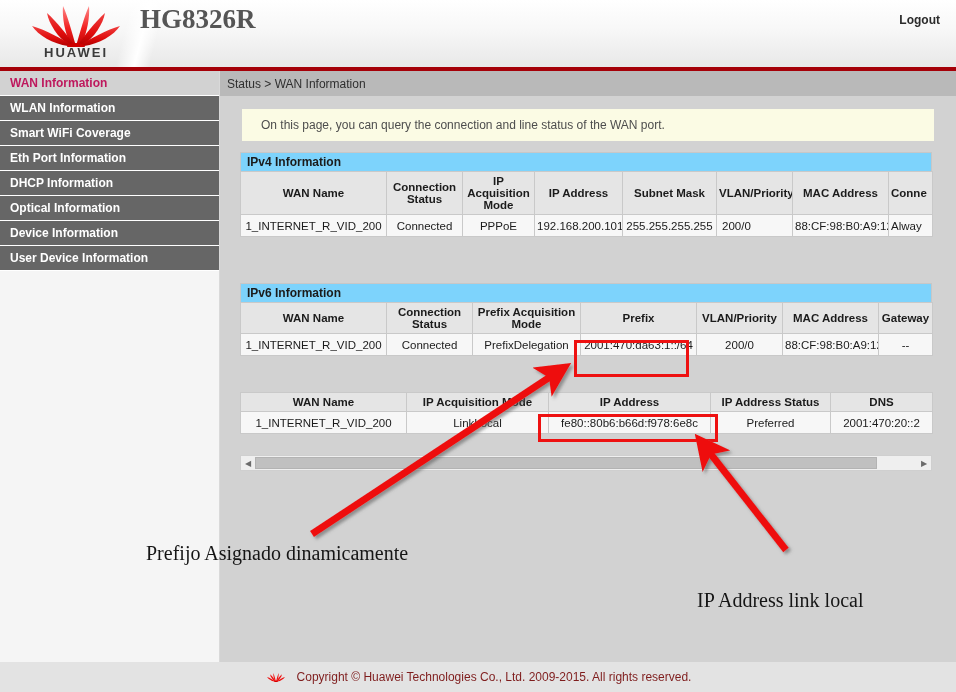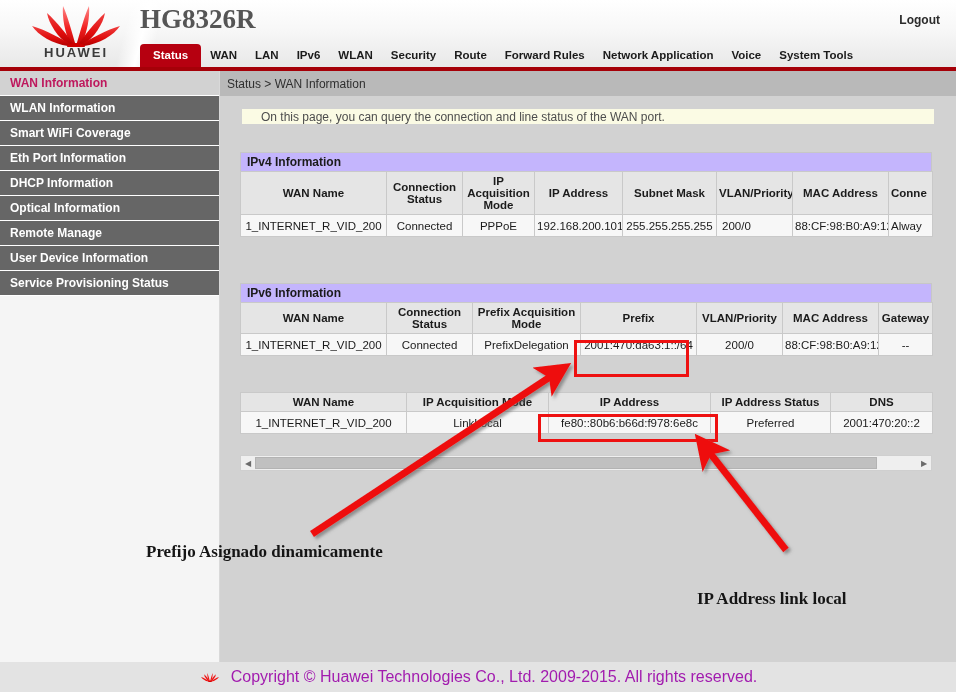--- a/index.html
+++ b/index.html
@@ -111,32 +111,32 @@
   }
   .breadcrumb {
     height: 25px;
     font-size: 12px; color: #2f2f2f;
     display: flex; align-items: center;
     padding-left: 7px;
     background: #b9b9b9;
   }
   .info-band {
     position: absolute; left: 22px; top: 38px;
-    width: 692px; height: 15px;
+    width: 692px; height: 32px;
     background: #fbfbe4;
     display: flex; align-items: center;
     padding-left: 19px;
     font-size: 12px; color: #4d4d4d;
   }
 
   
   .panel-title {
     position: absolute;
     font-size: 12px; font-weight: bold; color: #1b1b1b;
-    background: #c4b5fd;
+    background: #7dd3fc;
     border: 1px solid #c7c7c7;
     border-bottom: none;
     padding-left: 6px;
     display: flex; align-items: center;
     height: 19px;
   }
   table.grid {
     position: absolute;
     border-collapse: collapse;
     background: #ffffff;
@@ -192,41 +192,41 @@
 
   
   .annot-box {
     position: absolute;
     border: 3px solid #ee1111;
     pointer-events: none;
   }
   .annot-label {
     position: absolute;
     font-family: "Liberation Serif", serif;
-    font-weight: bold;
-    font-size: 17px;
+    font-weight: normal;
+    font-size: 20px;
     color: #151515;
     white-space: nowrap;
   }
   svg.arrows {
     position: absolute; left: 0; top: 0;
     width: 956px; height: 692px;
     pointer-events: none;
   }
 
   
   .footer {
     position: absolute; left: 0; top: 662px;
     width: 956px; height: 30px;
     background: #e3e3e3;
     display: flex; align-items: center; justify-content: center;
     gap: 10px;
   }
   .footer-text {
-    font-size: 16px; color: #a21caf;
+    font-size: 12px; color: #7f1d1d;
   }
   .mini-logo { width: 22px; height: 18px; position: relative; }
 </style>
 </head>
 <body>
 
 <div id="page">
 
   <div class="header">
     <div class="hw-logo">
@@ -250,46 +250,32 @@
         <path d="M52 43 C40 36 24 27 10 23 C16 32 31 41 46 43 Z" fill="url(#pr)"></path>
         <path d="M56 43 C68 36 84 27 98 23 C92 32 77 41 62 43 Z" fill="url(#pr)"></path>
         <ellipse cx="54" cy="43" rx="9" ry="3" fill="#cf0000"></ellipse>
       </svg>
       <div class="word">HUAWEI</div>
     </div>
     <div class="header-slash"></div>
     <div class="model-title">HG8326R</div>
     <a class="logout" href="#">Logout</a>
 
-    <div class="tabbar">
-      <div class="tab active">Status</div>
-      <div class="tab">WAN</div>
-      <div class="tab">LAN</div>
-      <div class="tab">IPv6</div>
-      <div class="tab">WLAN</div>
-      <div class="tab">Security</div>
-      <div class="tab">Route</div>
-      <div class="tab">Forward Rules</div>
-      <div class="tab">Network Application</div>
-      <div class="tab">Voice</div>
-      <div class="tab">System Tools</div>
-    </div>
   </div>
   <div class="redbar"></div>
 
   <div class="sidebar">
     <div class="side-item active">WAN Information</div>
     <div class="side-item">WLAN Information</div>
     <div class="side-item">Smart WiFi Coverage</div>
     <div class="side-item">Eth Port Information</div>
     <div class="side-item">DHCP Information</div>
     <div class="side-item">Optical Information</div>
-    <div class="side-item">Remote Manage</div>
+    <div class="side-item">Device Information</div>
     <div class="side-item">User Device Information</div>
-    <div class="side-item">Service Provisioning Status</div>
   </div>
 
   <div class="content">
     <div class="breadcrumb">Status &gt; WAN Information</div>
     <div class="info-band">On this page, you can query the connection and line status of the WAN port.</div>
   </div>
 
   <div class="panel-title" style="left:240px; top:152px; width:692px;">IPv4 Information</div>
   <table class="grid" style="left:240px; top:171px; width:692px;">
     <colgroup>

